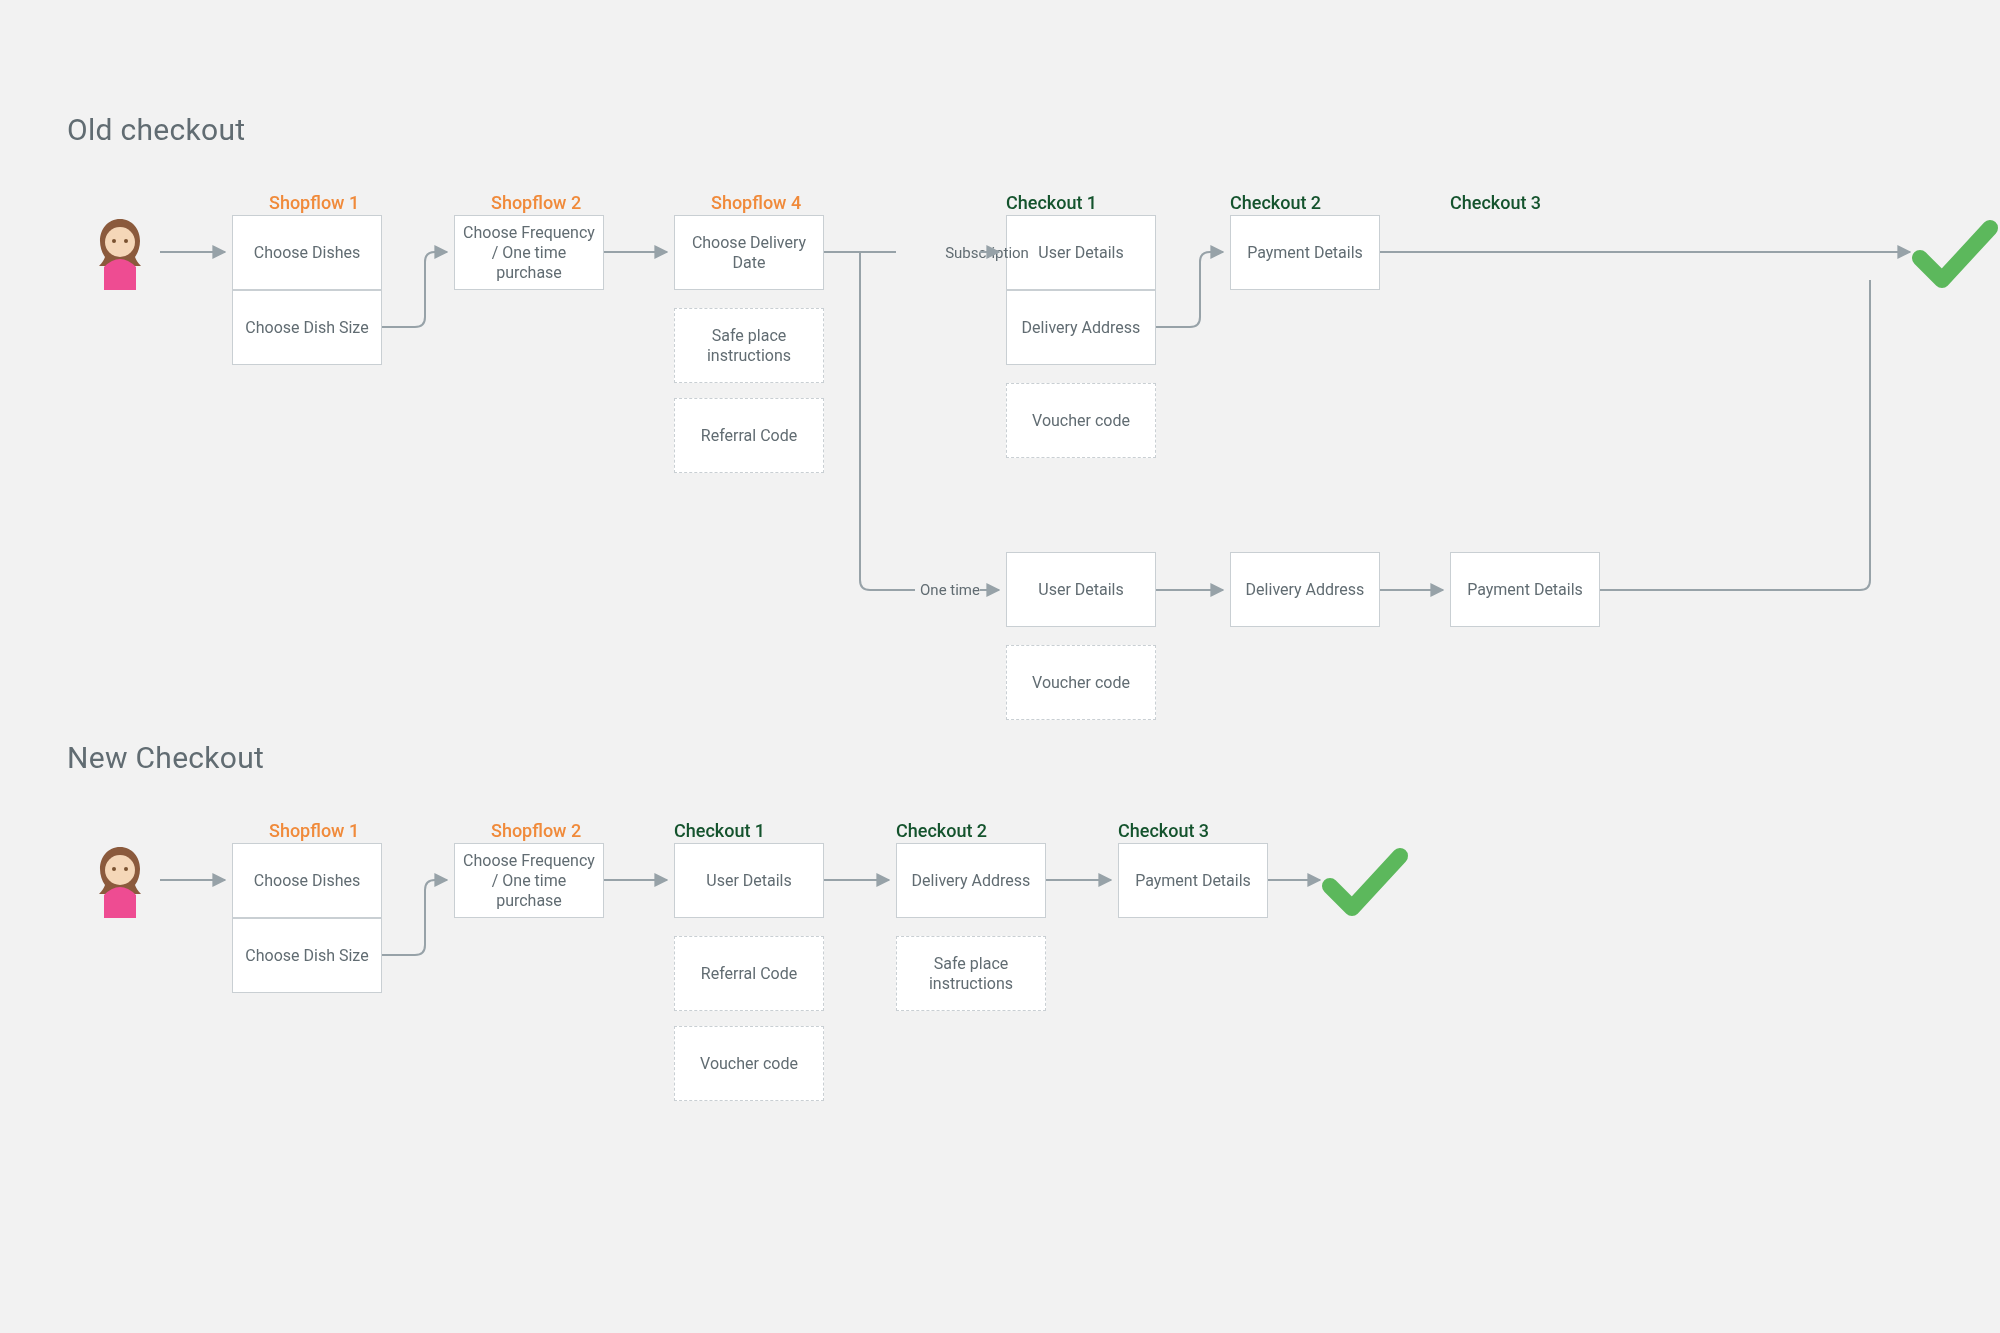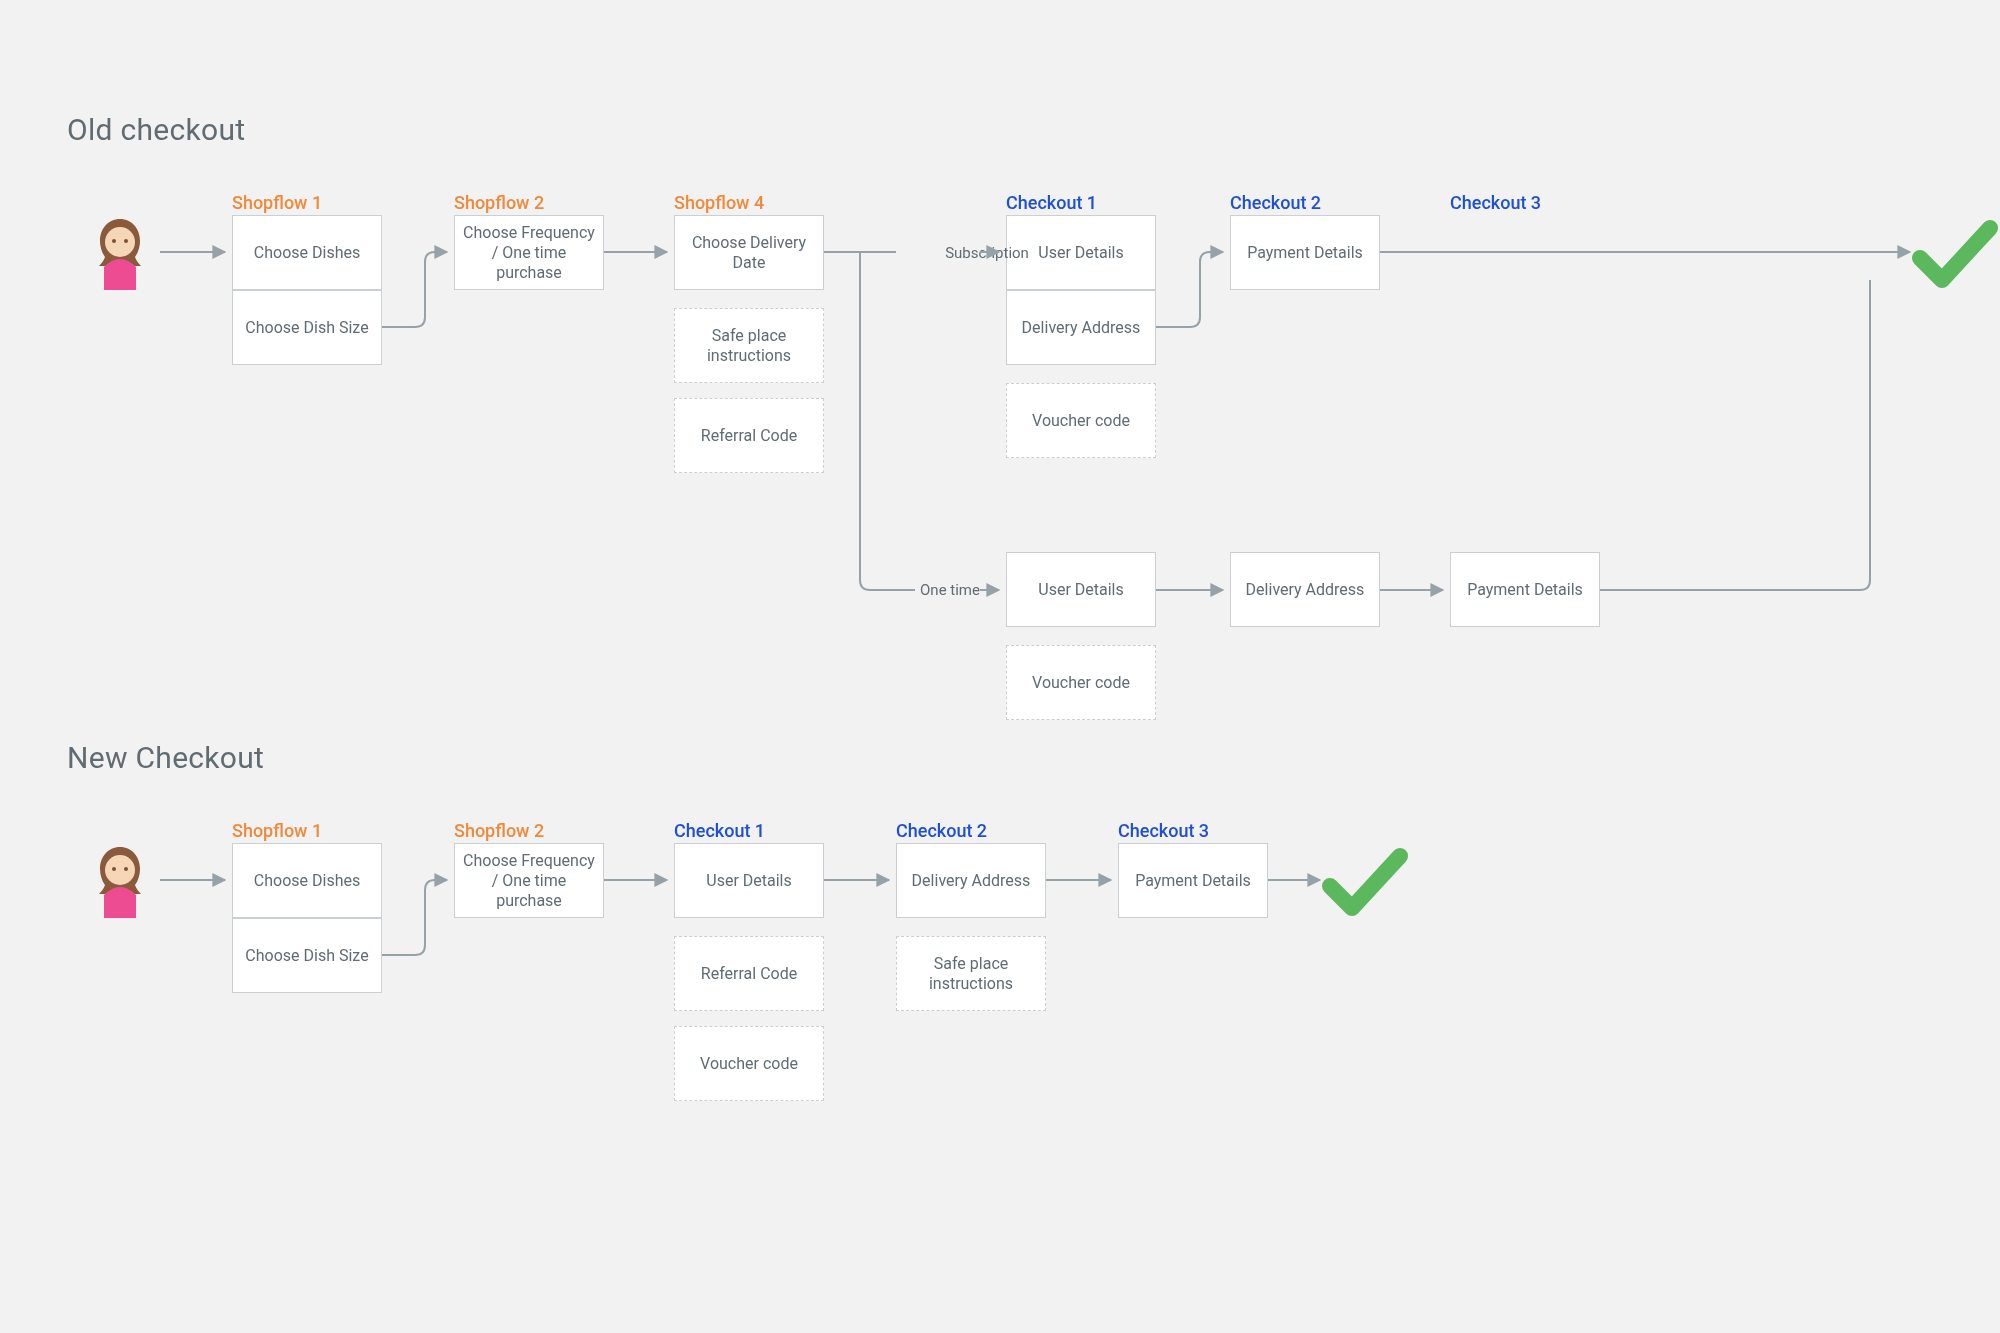--- a/index.html
+++ b/index.html
@@ -1,19 +1,19 @@
 <!DOCTYPE html>
 <html><head>
 <meta charset="utf-8">
 <style>
   html,body{margin:0;padding:0;background:#f2f2f2;font-family:-apple-system,BlinkMacSystemFont,"Segoe UI",Roboto,Helvetica,Arial,sans-serif;}
   .canvas{position:relative;width:2000px;height:1333px;background:#f2f2f2;}
   h1.section{position:absolute;margin:0;font-size:30px;font-weight:400;color:#616c72;letter-spacing:.3px;text-align:center;}
   .label{position:absolute;font-size:18px;font-weight:500;white-space:nowrap;}
-  .lblO{color:#f08a3a;} .lblC{color:#1d4ed8;}
+  .lblO{color:#f08a3a;margin-left:37px;} .lblC{color:#14532d;}
   .box{position:absolute;width:150px;height:75px;background:#fff;display:flex;align-items:center;justify-content:center;padding:6px 8px;box-sizing:border-box;text-align:center;font-size:16px;color:#616c72;line-height:1.25;}
   .solid{border:1px solid #c9cfd3;}
   .dashed{border:1.5px dashed #c9cfd3;}
   .edge-label{position:absolute;font-size:15px;color:#616c72;transform:translate(-50%,-50%);}
   svg.connectors{position:absolute;top:0;left:0;width:2000px;height:1333px;pointer-events:none;}
   svg .conn{stroke:#97a2a8;stroke-width:2;fill:none;}
   .persona{position:absolute;}
 </style>
 </head>
 <body>

